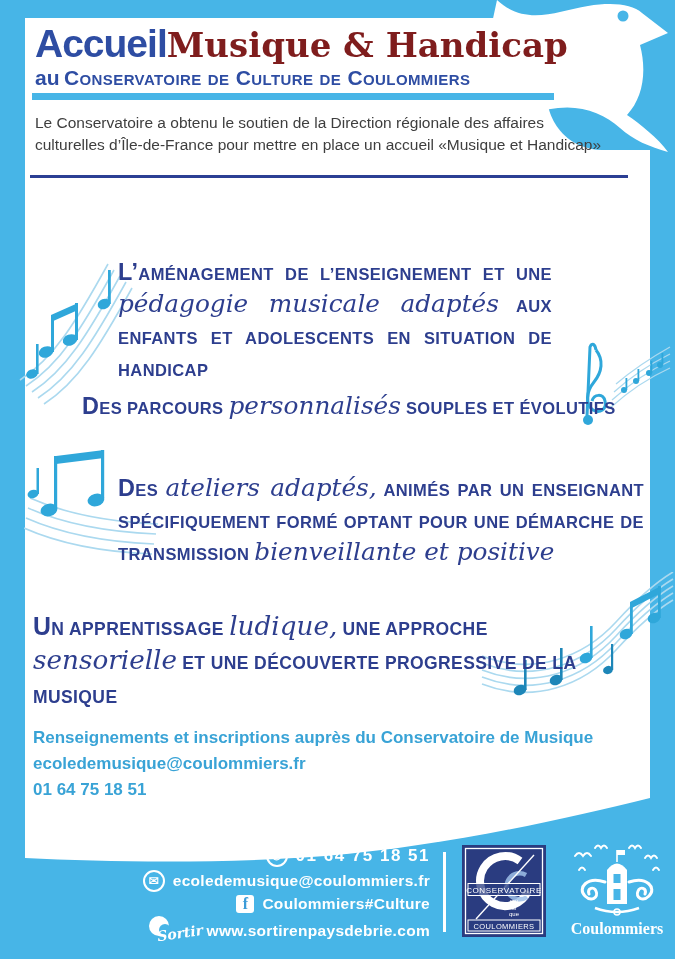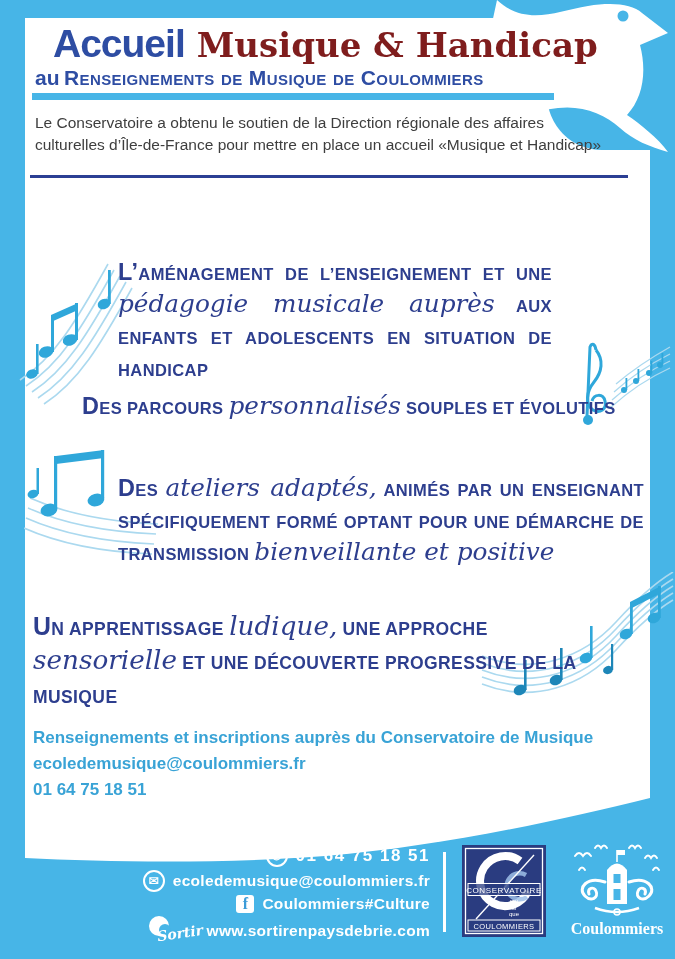--- a/index.html
+++ b/index.html
@@ -8,21 +8,21 @@
     background:#47b5e7; overflow:hidden;
     font-family:"Liberation Sans", sans-serif;
   }
   .panel { position:absolute; left:25px; top:18px; width:625px; height:776px; background:#ffffff; z-index:1; }
   .wave-svg { position:absolute; left:25px; top:790px; width:625px; height:84px; z-index:1; }
   .blue-corner { position:absolute; right:0; top:0; width:128px; height:150px; background:#47b5e7; border-bottom-left-radius:55px; z-index:2; }
   .dove-svg { position:absolute; right:0; top:0; width:205px; height:170px; z-index:3; pointer-events:none; }
 
   .abs { position:absolute; z-index:5; }
 
-  .title-row { left:53px; top:22px; display:flex; align-items:baseline; gap:12px; white-space:nowrap; }
+  .title-row { left:35px; top:22px; display:flex; align-items:baseline; white-space:nowrap; }
   .title-main { font-size:39px; font-weight:800; color:#2e4da3; letter-spacing:-1px; }
   .title-script { font-family:"DejaVu Serif", serif; font-size:34px; font-weight:600; color:#7f1d1d; }
   .subtitle { left:35px; top:66px; color:#2e4da3; white-space:nowrap; }
   .subtitle-prefix { font-size:21px; font-weight:800; }
   .subtitle-name { font-variant:small-caps; font-size:21px; font-weight:600; letter-spacing:0.4px; }
   .cyan-bar { left:32px; top:93px; width:522px; height:7px; background:#47b5e7; }
 
   .intro { left:35px; top:112px; width:568px; font-size:15.5px; color:#3e3e3e; line-height:1.42; }
   .navy-line { left:30px; top:175px; width:598px; height:3px; background:#2b3f94; }
   .lede { left:33px; top:186px; width:614px; font-size:18.5px; font-weight:700; color:#2b3f94; line-height:1.32; }
@@ -84,30 +84,30 @@
              C 58 112, 28 117, 2 116 Z" fill="#ffffff"></path>
     <circle cx="153" cy="16" r="5.5" fill="#47b5e7"></circle>
   </svg>
 
   <div class="abs title-row">
     <span class="title-main">Accueil</span>
     <span class="title-script">Musique &amp; Handicap</span>
   </div>
   <div class="abs subtitle">
     <span class="subtitle-prefix">au</span>
-    <span class="subtitle-name">Renseignements de Musique de Coulommiers</span>
+    <span class="subtitle-name">Conservatoire de Culture de Coulommiers</span>
   </div>
   <div class="abs cyan-bar"></div>
 
   <div class="abs intro">Le Conservatoire a obtenu le soutien de la Direction régionale des affaires culturelles d’Île-de-France pour mettre en place un accueil «Musique et Handicap»</div>
 
   <div class="abs navy-line"></div>
 
 
-  <div class="bullet b1"><span class="seg-lead">L’</span><span class="seg-caps">AMÉNAGEMENT DE L’ENSEIGNEMENT ET UNE </span><span class="seg-script">pédagogie musicale auprès</span><span class="seg-caps"> AUX ENFANTS ET ADOLESCENTS EN SITUATION DE HANDICAP</span></div>
+  <div class="bullet b1"><span class="seg-lead">L’</span><span class="seg-caps">AMÉNAGEMENT DE L’ENSEIGNEMENT ET UNE </span><span class="seg-script">pédagogie musicale adaptés</span><span class="seg-caps"> AUX ENFANTS ET ADOLESCENTS EN SITUATION DE HANDICAP</span></div>
   <div class="bullet b3"><span class="seg-lead">D</span><span class="seg-caps">ES </span><span class="seg-script">ateliers adaptés,</span><span class="seg-caps"> ANIMÉS PAR UN ENSEIGNANT SPÉCIFIQUEMENT FORMÉ OPTANT POUR UNE DÉMARCHE DE TRANSMISSION </span><span class="seg-script">bienveillante et positive</span></div>
   <div class="bullet b2"><span class="seg-lead">D</span><span class="seg-caps">ES PARCOURS </span><span class="seg-script">personnalisés</span><span class="seg-caps"> SOUPLES ET ÉVOLUTIFS</span></div>
   <div class="bullet b4"><span class="seg-lead">U</span><span class="seg-caps">N APPRENTISSAGE </span><span class="seg-script">ludique,</span><span class="seg-caps"> UNE APPROCHE </span><span class="seg-script">sensorielle</span><span class="seg-caps"> ET UNE DÉCOUVERTE PROGRESSIVE DE LA MUSIQUE</span></div>
 
   <svg class="deco deco1" width="118" height="155" viewBox="0 0 118 155">
     <g stroke="#abd9ef" stroke-width="1.6" fill="none">
       <path d="M2 128 C 36 106, 58 70, 90 12"></path>
       <path d="M8 134 C 42 112, 64 76, 96 18"></path>
       <path d="M14 140 C 48 118, 70 82, 102 24"></path>
       <path d="M20 146 C 54 124, 76 88, 108 30"></path>

